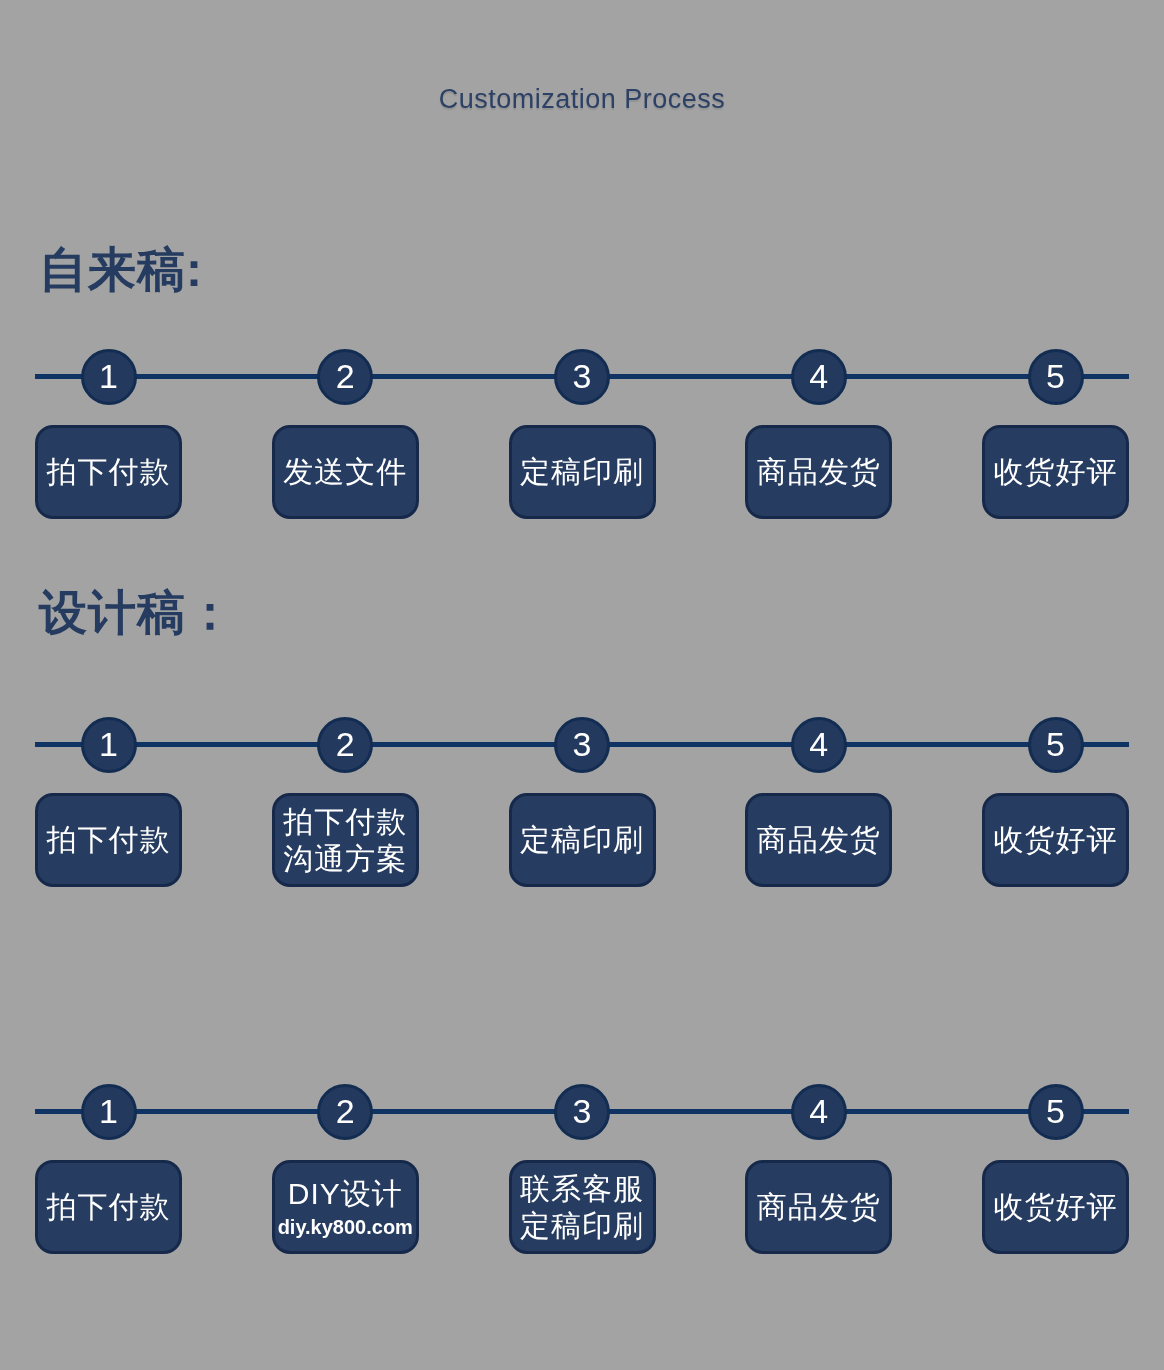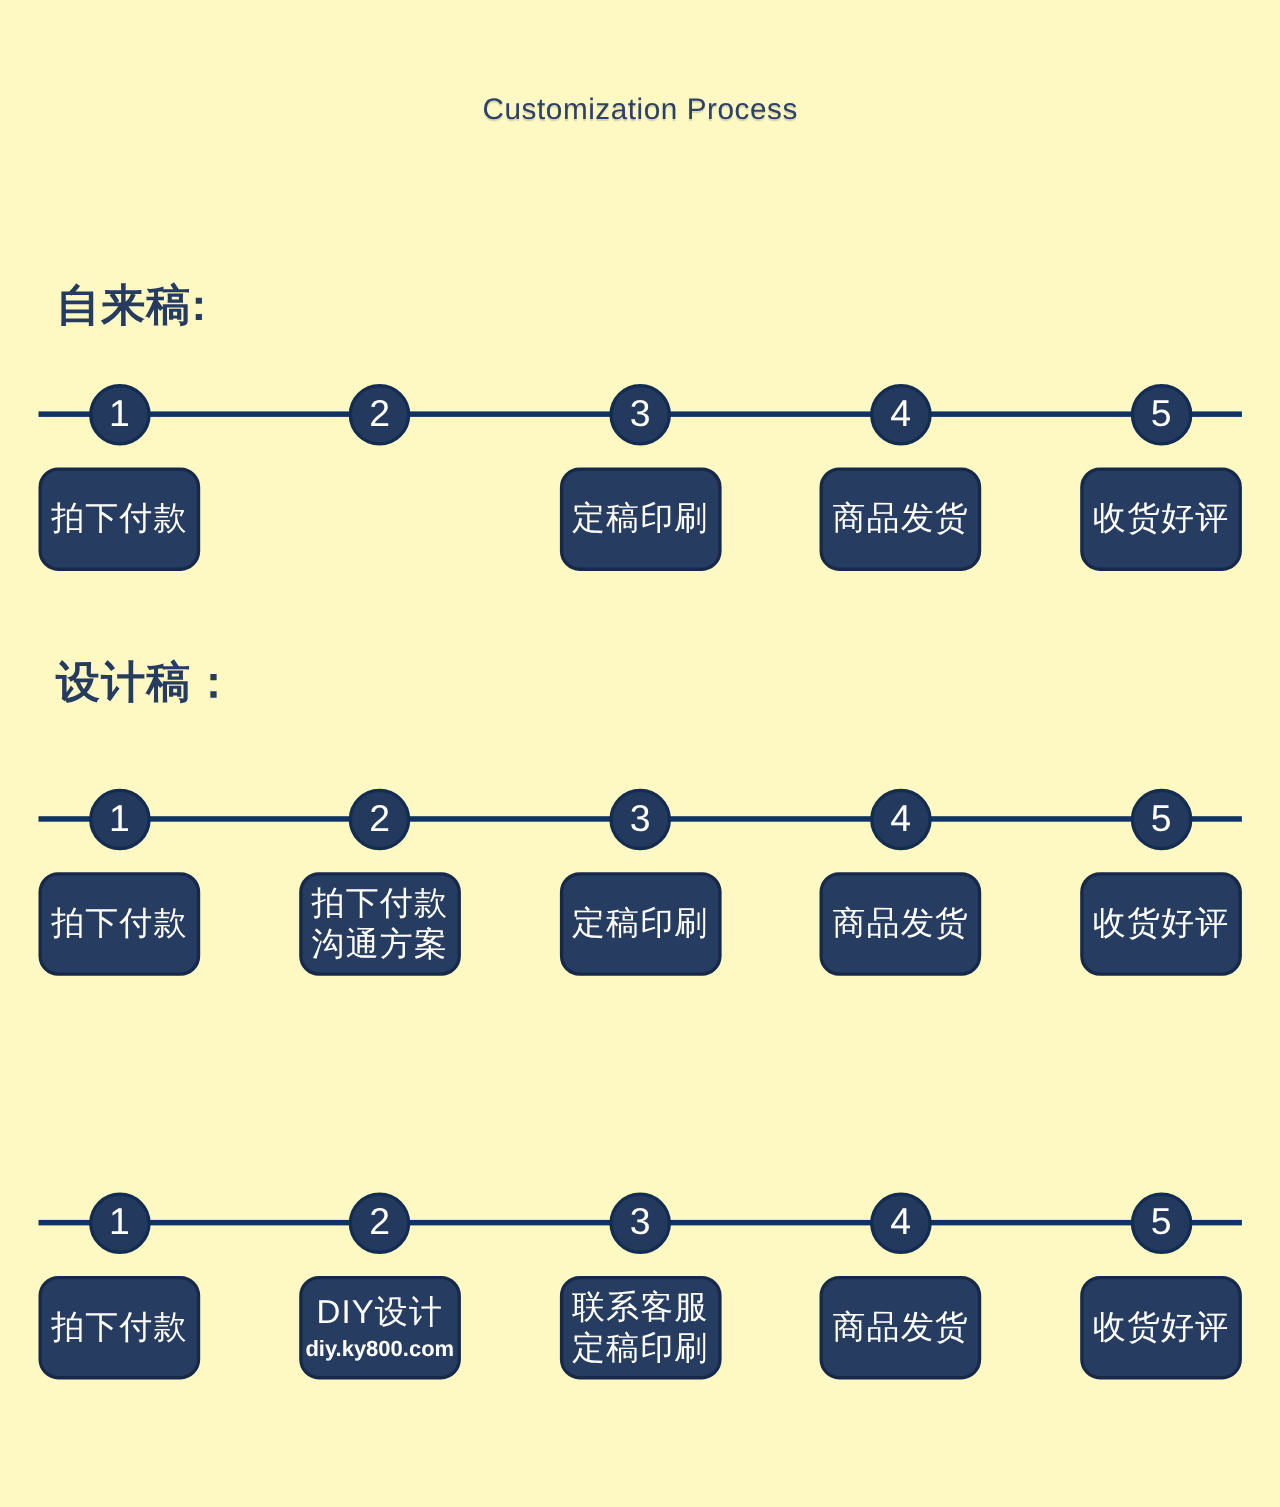--- a/index.html
+++ b/index.html
@@ -1,31 +1,31 @@
 <!DOCTYPE html>
 <html><head>
 <meta charset="utf-8">
 <style>
   html,body{margin:0;padding:0;background:#e8e8e9;}
   .page{
     position:relative;
     width:1164px;height:1370px;
-    background:#fef9c3;
+    background:#a3a3a3;
     overflow:hidden;
     font-family:"Liberation Sans","DejaVu Sans",sans-serif;
   }
   .header{position:absolute;top:84px;left:0;width:100%;text-align:center;color:#2c4165;}
   .title-en{font-size:27px;font-weight:400;letter-spacing:0.5px;text-shadow:0 2px 1px rgba(100,100,105,0.25);}
   .title-zh{
     font-size:90px;font-weight:700;line-height:1;margin-top:8px;letter-spacing:4px;
     color:#2c4165;text-shadow:0 3px 2px rgba(90,90,95,0.28);
   }
   .sec-head{
-    position:absolute;left:35px;margin:16px;
-    font-size:40px;font-weight:700;color:#253c60;letter-spacing:1px;line-height:1.1;
+    position:absolute;left:35px;margin:4px;
+    font-size:48px;font-weight:700;color:#253c60;letter-spacing:1px;line-height:1.1;
   }
   .track{position:absolute;left:35px;width:1094px;height:180px;}
   .track-line{position:absolute;left:0;top:25px;width:100%;height:5px;background:#0f3464;}
   .cols{position:relative;display:flex;justify-content:space-between;}
   .col{display:flex;flex-direction:column;align-items:center;width:147px;}
   .circle{
     box-sizing:border-box;width:56px;height:56px;border-radius:50%;
     background:#24395e;border:3px solid #122c52;
     display:flex;align-items:center;justify-content:center;
   }
@@ -56,20 +56,23 @@
         <div class="circle">
             <span class="num">1</span>
           </div>
         <div class="box">
             <span class="label">拍下付款</span>
           </div>
       </div>
       <div class="col">
         <div class="circle">
             <span class="num">2</span>
+          </div>
+        <div class="box">
+            <span class="label">发送文件</span>
           </div>
       </div>
       <div class="col">
         <div class="circle">
             <span class="num">3</span>
           </div>
         <div class="box">
             <span class="label">定稿印刷</span>
           </div>
       </div>

